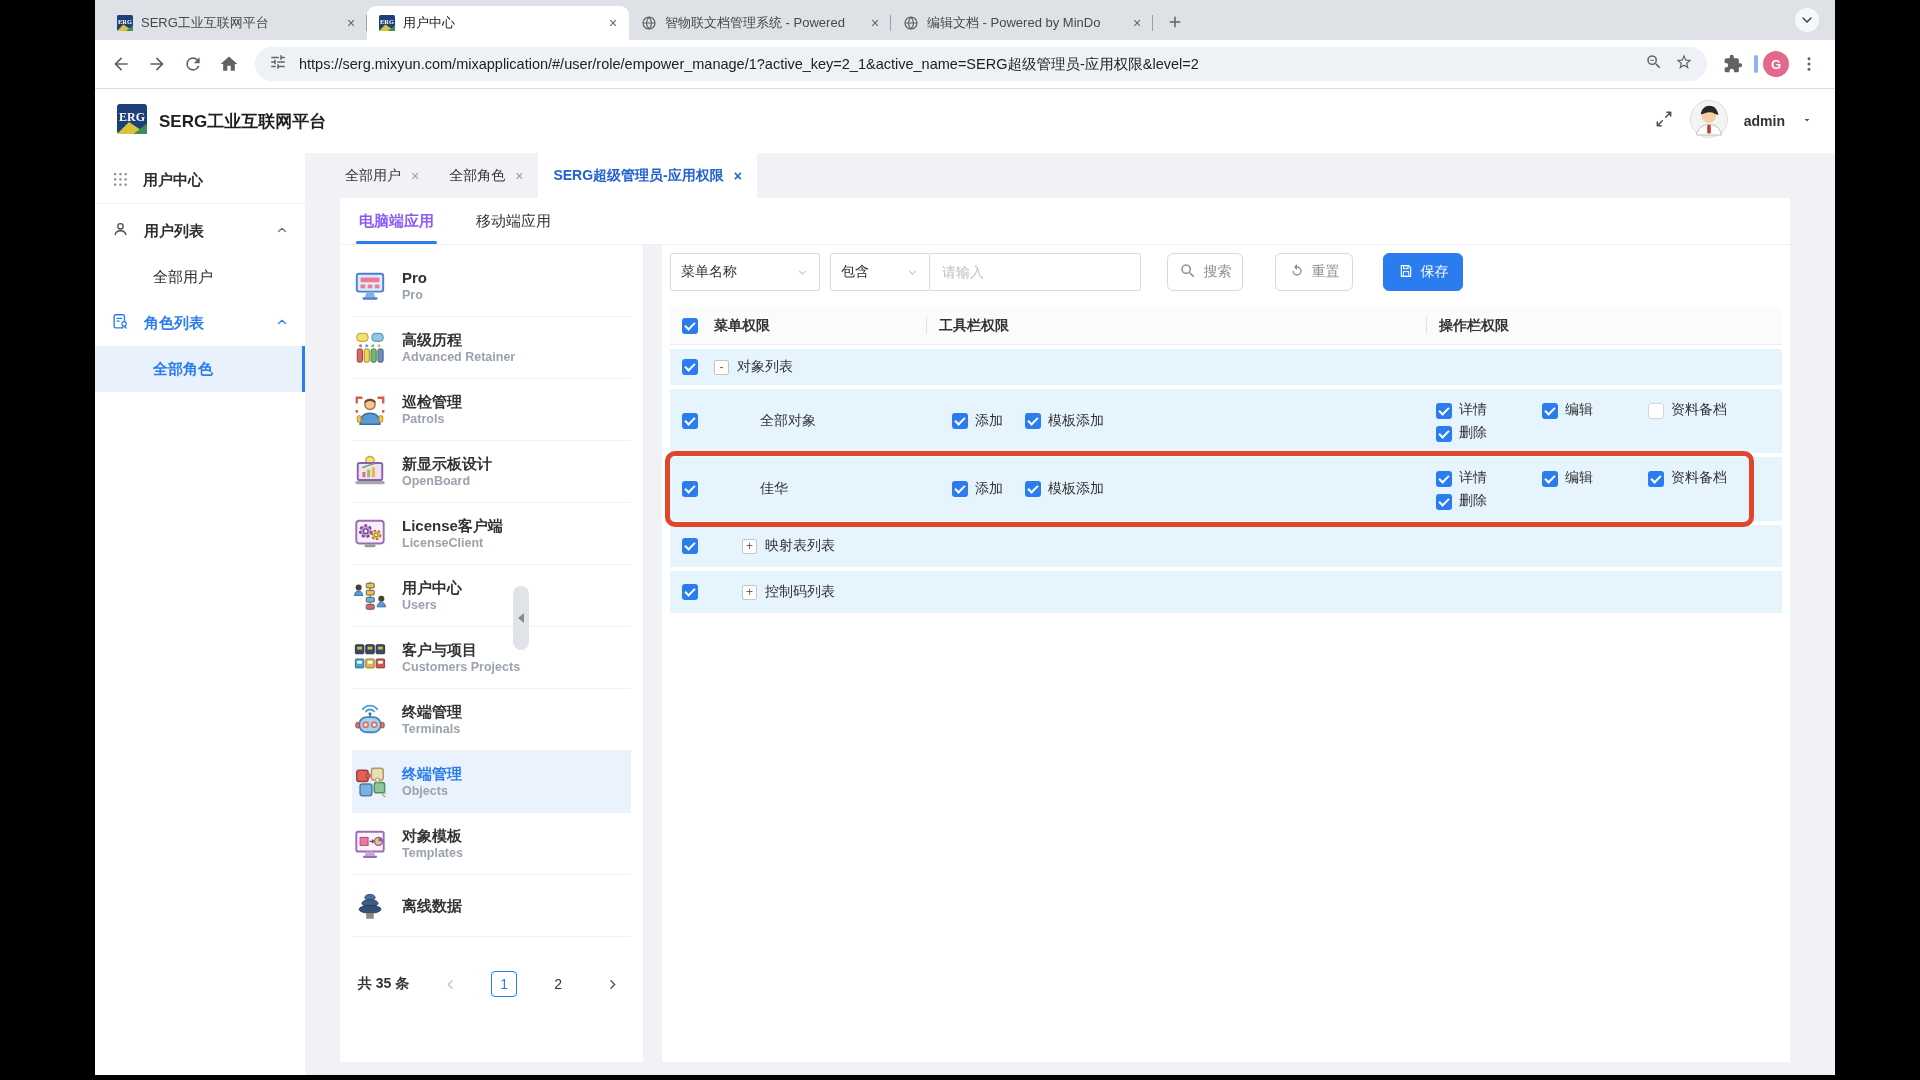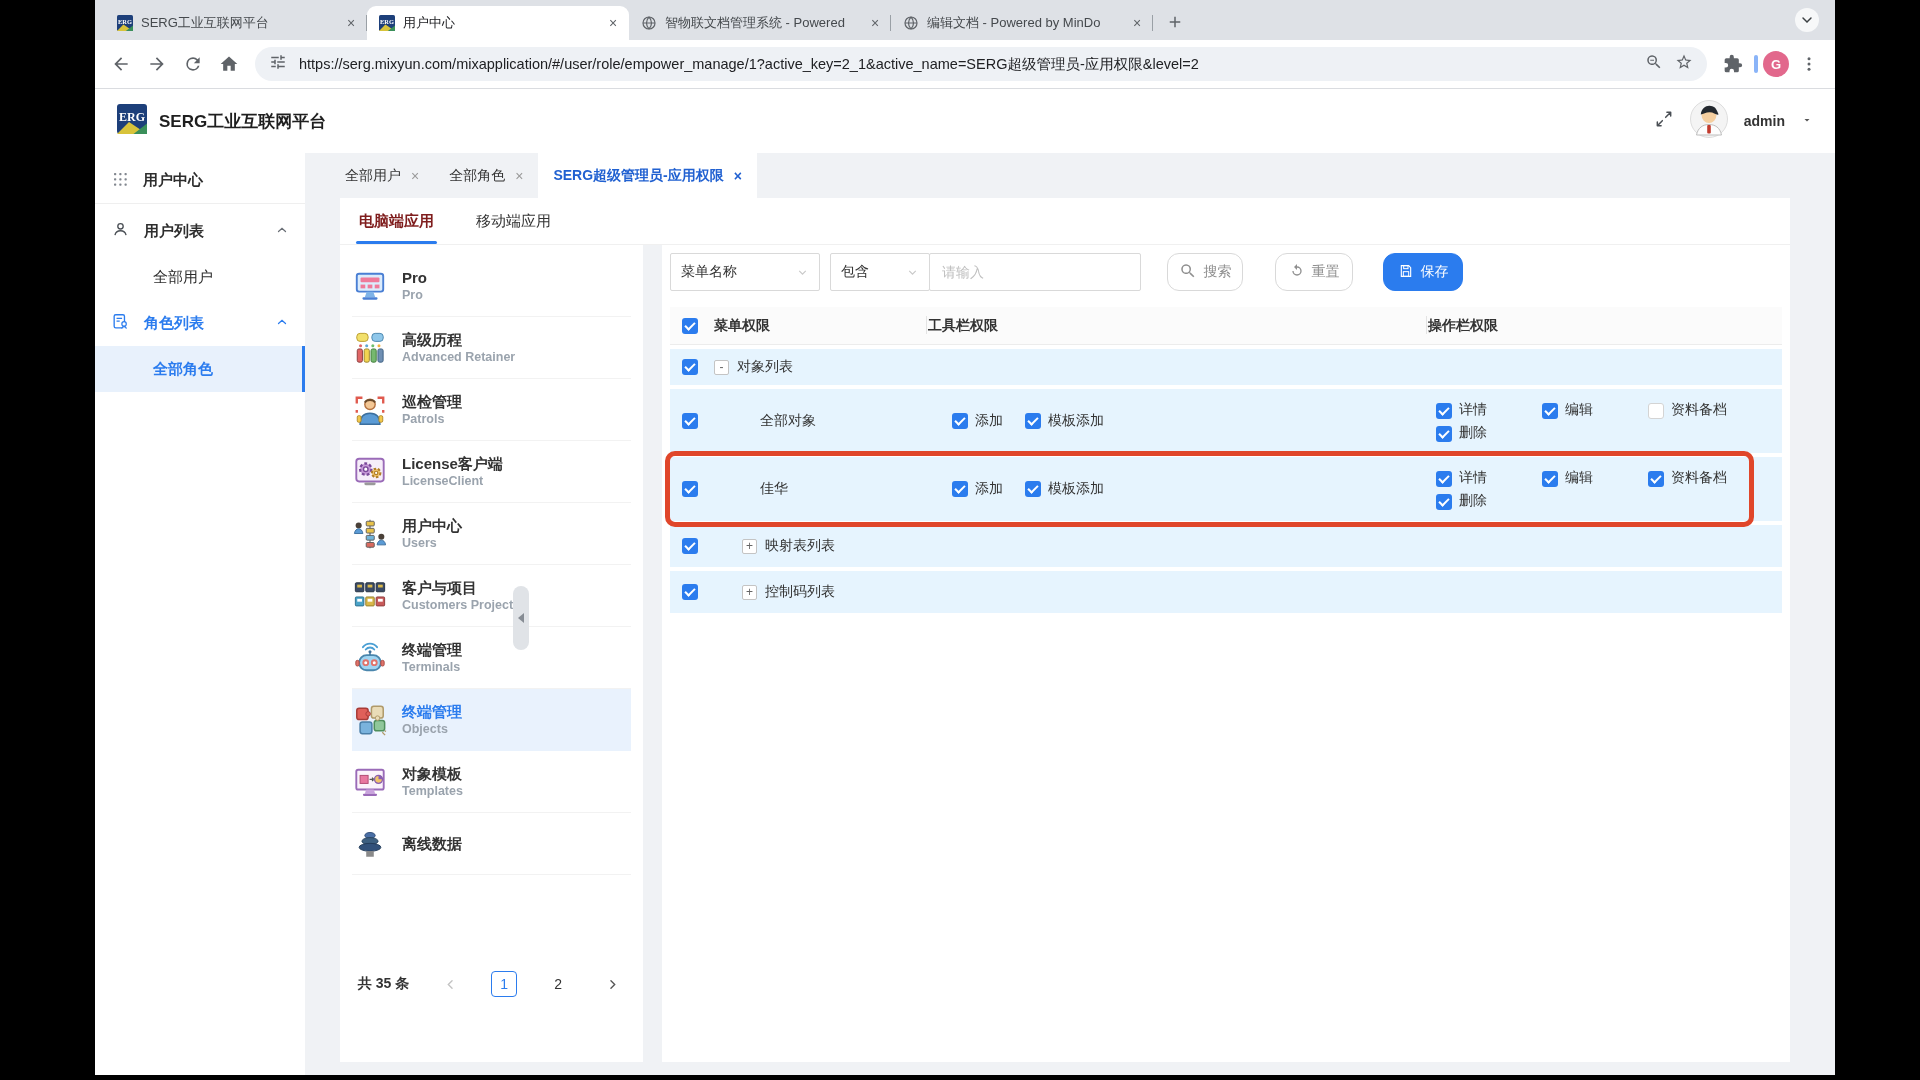--- a/index.html
+++ b/index.html
@@ -48,21 +48,21 @@
   .content{flex:1;position:relative;min-width:0;}
   .ws-tabs{height:45px;display:flex;align-items:stretch;padding-left:25px;}
   .ws-tab{display:flex;align-items:center;gap:10px;padding:0 15px;font-size:14px;color:#333;}
   .ws-tab .x{color:#999;font-size:14px;}
   .ws-tab.active{background:#fff;color:#2161d1;font-weight:700;}
   .ws-tab.active .x{color:#2161d1;}
 
   .card{position:absolute;left:35px;top:45px;width:1450px;bottom:13px;background:#fff;display:flex;flex-direction:column;}
   .subtabs{height:47px;flex:0 0 47px;display:flex;gap:36px;padding-left:16px;border-bottom:1px solid #f0f0f0;box-sizing:border-box;}
   .subtab{display:flex;align-items:center;font-size:15px;color:#333;position:relative;padding:0 3px;}
-  .subtab.active{color:#7f1d1d;font-weight:700;}
+  .subtab.active{color:#8b5cf6;font-weight:700;}
   .subtab.active::after{content:"";position:absolute;left:0;right:0;bottom:0;height:3px;background:#2b7cee;border-radius:2px;}
   .split{flex:1;display:flex;min-height:0;}
 
   
   .apps-panel{flex:0 0 303px;display:flex;flex-direction:column;padding:10px 12px 0;box-sizing:border-box;min-height:0;}
   .search-row{display:flex;margin-bottom:8px;flex:0 0 auto;}
   .search-input{flex:1;height:36px;border:1px solid #d9d9d9;border-right:none;border-radius:2px 0 0 2px;
                 padding:0 10px;font-size:14px;color:#333;outline:none;box-sizing:border-box;min-width:0;}
   .search-input::placeholder{color:#bfbfbf;}
   .sbtn{width:40px;height:36px;border:1px solid #d9d9d9;border-radius:0 2px 2px 0;background:#fff;
@@ -89,34 +89,34 @@
   .table-panel{flex:1;min-width:0;padding-top:8px;box-sizing:border-box;}
   .filter{display:flex;align-items:center;margin:0 8px 16px;height:38px;}
   .sel,.inp{height:38px;border:1px solid #d9d9d9;border-radius:2px;display:flex;align-items:center;
             padding:0 10px;font-size:14px;color:#333;background:#fff;box-sizing:border-box;}
   .sel .arr{margin-left:auto;display:flex;}
   .sel-field{width:150px;margin-right:10px;}
   .sel-op{width:100px;}
   .inp{width:212px;margin-left:-1px;}
   .inp input{border:none;outline:none;width:100%;font-size:14px;}
   .inp input::placeholder{color:#bfbfbf;}
-  .btn{height:38px;border:1px solid #d9d9d9;border-radius:12px;display:flex;align-items:center;justify-content:center;
+  .btn{height:38px;border:1px solid #d9d9d9;border-radius:6px;display:flex;align-items:center;justify-content:center;
        gap:7px;font-size:14px;color:#8f8f8f;background:#fff;padding:0 8px;box-sizing:border-box;}
   .btn-search{margin-left:26px;width:76px;}
   .btn-reset{margin-left:32px;width:78px;}
   .btn-save{margin-left:30px;width:80px;background:#2b7cee;border-color:#2b7cee;color:#fff;}
 
   .perm{margin:0 8px;position:relative;}
   .thead{display:flex;align-items:center;height:38px;background:#fbfbfb;border-bottom:1px solid #ececec;
          font-weight:700;font-size:14px;color:#333;margin-bottom:4px;box-sizing:border-box;}
   .c-check{flex:0 0 44px;display:flex;align-items:center;padding-left:12px;box-sizing:border-box;}
   .c-menu{flex:0 0 212px;display:flex;align-items:center;}
   .c-tools{flex:0 0 500px;display:flex;align-items:center;gap:22px;padding-left:26px;box-sizing:border-box;}
   .c-ops{flex:1;display:flex;flex-direction:column;justify-content:center;gap:5px;padding-left:10px;box-sizing:border-box;}
-  .thead .c-tools,.thead .c-ops{position:relative;padding-left:2px;height:100%;}
+  .thead .c-tools,.thead .c-ops{position:relative;padding-left:13px;height:100%;}
   .thead .c-tools::before,.thead .c-ops::before{content:"";position:absolute;left:0;top:9px;bottom:10px;width:1px;background:#e3e3e3;}
   .trow{display:flex;align-items:center;background:#e6f4fe;margin-bottom:4px;font-size:14px;color:#333;box-sizing:border-box;}
   .exp{width:15px;height:15px;border:1px solid #c4c4c4;background:#fff;border-radius:2px;font-size:12px;
        line-height:13px;text-align:center;color:#666;flex:0 0 auto;box-sizing:border-box;}
   .exp.ind{margin-left:28px;}
   .m-label{margin-left:8px;}
   .m-label.child{margin-left:46px;}
   .pair{display:flex;align-items:center;gap:7px;white-space:nowrap;}
   .ops-line{display:flex;}
   .ops-cell{width:106px;display:flex;align-items:flex-end;gap:7px;white-space:nowrap;}
@@ -399,20 +399,37 @@
                         </svg>
                       </span>
     <span class="txt">
                         <span class="ti">巡检管理</span>
     <span class="su">Patrols</span>
                       </span>
                     </div>
                     <div class="app-item">
                       <span class="ic">
                         <svg width="34" height="34" viewBox="0 0 36 36" fill="none" xmlns="http://www.w3.org/2000/svg">
+                          <circle cx="18" cy="6" r="4.5" fill="#f5e27a" stroke="#c9a93a" stroke-width="1.5"></circle>
+                          <rect x="5" y="8.5" width="26" height="18" rx="2" fill="#efe2f7" stroke="#8a5fb0" stroke-width="2"></rect>
+                          <rect x="10" y="18" width="3.2" height="5.5" fill="#e0736b"></rect>
+                          <rect x="15" y="15.5" width="3.2" height="8" fill="#8fc06e"></rect>
+                          <rect x="20" y="13" width="3.2" height="10.5" fill="#f2b33d"></rect>
+                          <path d="M10 13.5l6.5-2.5 6.5-2" stroke="#6aa84f" stroke-width="1.6"></path>
+                          <rect x="2.5" y="27.5" width="31" height="3.5" rx="1.7" fill="#a8a8a8"></rect>
+                        </svg>
+                      </span>
+    <span class="txt">
+                        <span class="ti">新显示板设计</span>
+    <span class="su">OpenBoard</span>
+                      </span>
+                    </div>
+                    <div class="app-item">
+                      <span class="ic">
+                        <svg width="34" height="34" viewBox="0 0 36 36" fill="none" xmlns="http://www.w3.org/2000/svg">
                           <rect x="3.5" y="4" width="29" height="24" rx="3" fill="#f6eef9" stroke="#9a6bb8" stroke-width="2"></rect>
                           <circle cx="13.5" cy="15" r="6" fill="#c79ad8" stroke="#7a4a99" stroke-width="2.4" stroke-dasharray="3 2.2"></circle>
                           <circle cx="13.5" cy="15" r="2.4" fill="#fff" stroke="#7a4a99" stroke-width="1.5"></circle>
                           <circle cx="24.5" cy="19" r="4.5" fill="#f2c46b" stroke="#b07f2a" stroke-width="2.2" stroke-dasharray="2.6 1.9"></circle>
                           <circle cx="24.5" cy="19" r="1.8" fill="#fff" stroke="#b07f2a" stroke-width="1.3"></circle>
                           <rect x="12" y="29" width="12" height="3" rx="1.5" fill="#9a9a9a"></rect>
                         </svg>
                       </span>
     <span class="txt">
                         <span class="ti">License客户端</span>

